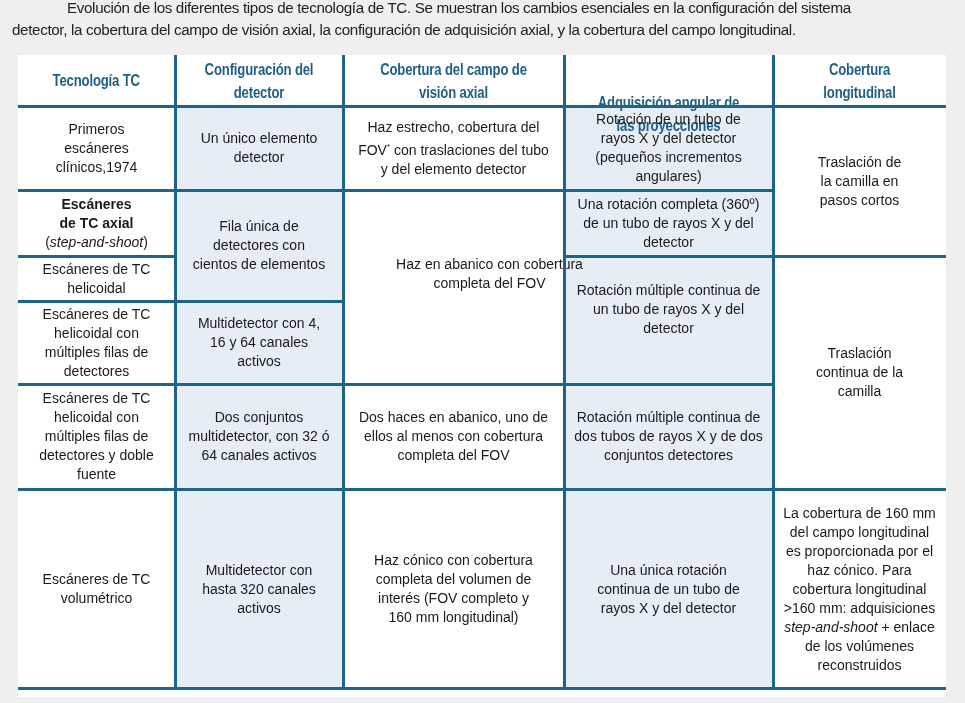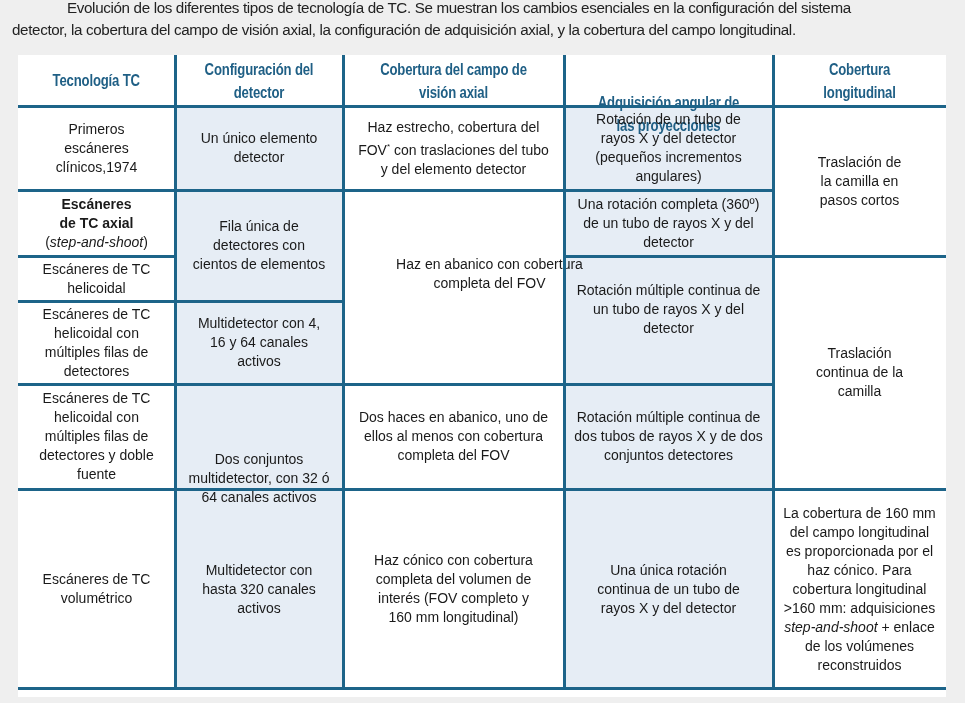--- a/index.html
+++ b/index.html
@@ -75,21 +75,21 @@
     <span>(<span class="ital">step-and-shoot</span>)</span>
   </div>
   <div class="cell" style="left:0; top:201px; width:157px; height:45px; padding:0 20px;">Escáneres de TC helicoidal</div>
   <div class="cell" style="left:0; top:246px; width:157px; height:83px; padding:0 16px;">Escáneres de TC helicoidal con múltiples filas de detectores</div>
   <div class="cell" style="left:0; top:329px; width:157px; height:105px; padding:0 14px;">Escáneres de TC helicoidal con múltiples filas de detectores y doble fuente</div>
   <div class="cell" style="left:0; top:434px; width:157px; height:200px; padding:8px 20px;">Escáneres de TC volumétrico</div>
 
   <div class="cell" style="left:157px; top:51px; width:168px; height:84px; padding:2px 22px;">Un único elemento detector</div>
   <div class="cell" style="left:157px; top:135px; width:168px; height:111px; padding:0 16px;">Fila única de detectores con cientos de elementos</div>
   <div class="cell" style="left:157px; top:246px; width:168px; height:83px; padding:0 20px;">Multidetector con 4, 16 y 64 canales activos</div>
-  <div class="cell" style="left:157px; top:329px; width:168px; height:105px; padding:0 12px;margin-top:42px;">Dos conjuntos multidetector, con 32 ó 64 canales activos</div>
+  <div class="cell" style="left:157px; top:329px; width:168px; height:105px; padding:0 12px;">Dos conjuntos multidetector, con 32 ó 64 canales activos</div>
   <div class="cell" style="left:157px; top:434px; width:168px; height:200px; padding:0 22px;">Multidetector con hasta 320 canales activos</div>
 
   <div class="cell" style="left:325px; top:51px; width:221px; height:84px; padding:20px 12px;">
     <span><span>Haz estrecho, cobertura del FOV</span><sup>*</sup> <span>con traslaciones del tubo y del elemento detector</span></span>
   </div>
   <div class="cell" style="left:325px; top:137px; width:221px; height:194px; padding:0 10px 30px 10px;margin-left:36px;">Haz en abanico con cobertura completa del FOV</div>
   <div class="cell" style="left:325px; top:329px; width:221px; height:105px; padding:0 14px;">Dos haces en abanico, uno de ellos al menos con cobertura completa del FOV</div>
   <div class="cell" style="left:325px; top:434px; width:221px; height:200px; padding:0 26px;">Haz cónico con cobertura completa del volumen de interés (FOV completo y 160 mm longitudinal)</div>
 
   <div class="cell" style="left:546px; top:51px; width:209px; height:84px; padding:0 22px;">Rotación de un tubo de rayos X y del detector (pequeños incrementos angulares)</div>

